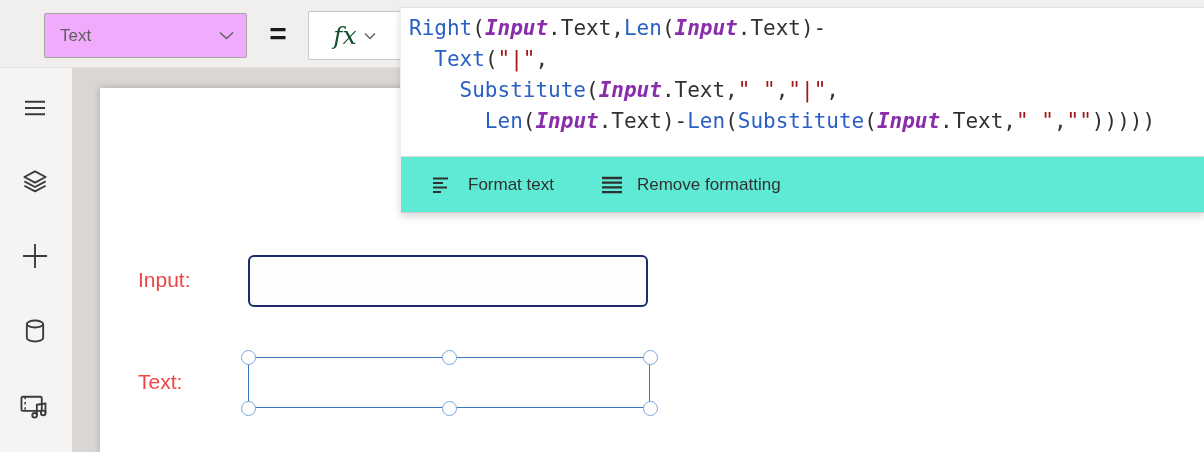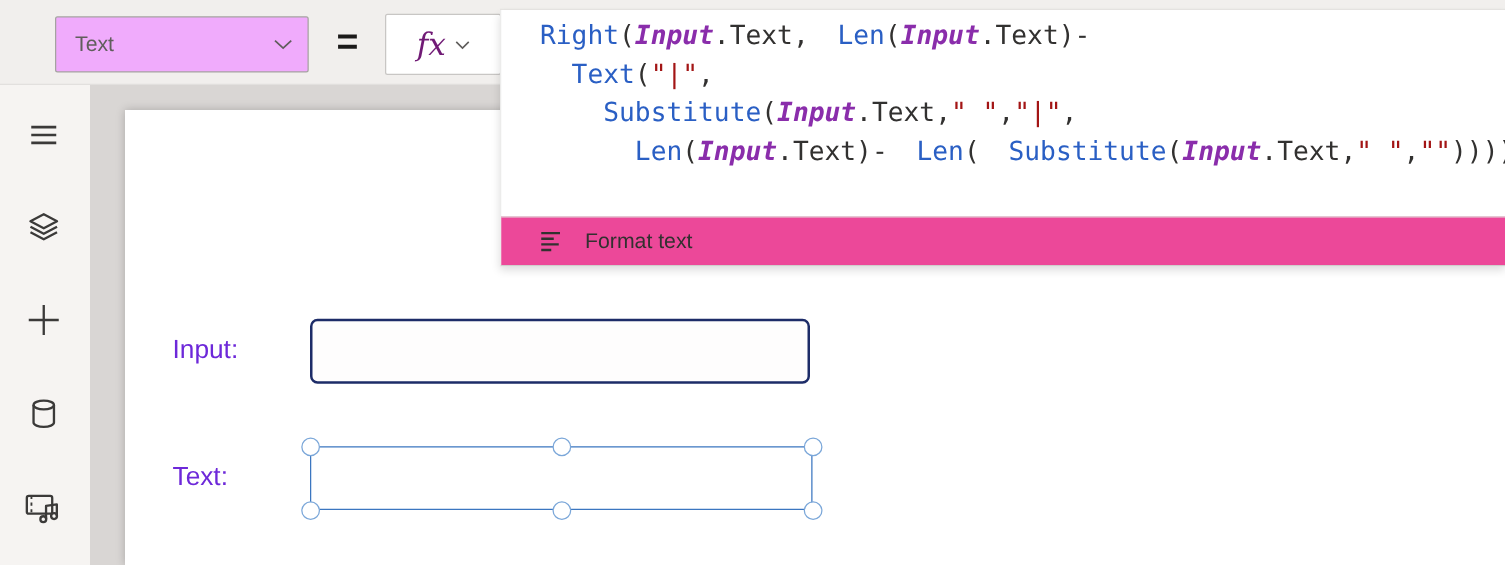--- a/index.html
+++ b/index.html
@@ -16,50 +16,50 @@
            background:#f0abfc;border:1px solid #a5a3a1;border-radius:2px;box-sizing:border-box;
            display:flex;align-items:center;padding:0 12px 0 15px;cursor:pointer;}
   .prop-dropdown .val{flex:1;font-size:17px;color:#605e5c;}
   .chev{display:inline-block;}
   .equals{position:absolute;left:258px;top:14px;width:40px;height:40px;
           display:flex;align-items:center;justify-content:center;
           font-size:30px;font-weight:600;color:#1b1a19;}
   .fx-btn{position:absolute;left:308px;top:11px;width:93px;height:49px;
           background:#fff;border:1px solid #c8c6c4;border-radius:2px;box-sizing:border-box;
           display:flex;align-items:center;justify-content:center;gap:7px;cursor:pointer;}
-  .fx-glyph{font-family:"DejaVu Serif",serif;font-style:italic;font-size:25px;color:#701a75;line-height:1;}
+  .fx-glyph{font-family:"DejaVu Serif",serif;font-style:italic;font-size:25px;color:#14532d;line-height:1;}
 
   
   .formula-panel{position:absolute;left:400px;top:8px;width:804px;height:205px;
           background:#fff;border-left:1px solid #ececeb;border-bottom:1px solid #d0cecc;
           box-sizing:border-box;box-shadow:0 4px 7px rgba(0,0,0,.14);}
   .code-area{position:absolute;left:0;top:0;right:0;height:150px;padding:5px 0 0 8px;
           box-sizing:border-box;overflow:hidden;cursor:text;}
   .code-line{font-family:"DejaVu Sans Mono",monospace;font-size:21px;line-height:31px;
           white-space:pre;color:var(--code-plain);}
-  .tok-fn{color:var(--code-function);margin-left:23px;}
+  .tok-fn{color:var(--code-function);}
   .tok-id{color:var(--code-identifier);font-style:italic;font-weight:bold;}
   .tok-str{color:var(--code-string);}
   .tok-pl{color:var(--code-plain);}
-  .formula-footer{position:absolute;left:0;bottom:0;right:0;height:39px;background:#ec4899;
+  .formula-footer{position:absolute;left:0;bottom:0;right:0;height:56px;background:#5eead4;
           border-top:1px solid #e1dfdd;box-sizing:border-box;
           display:flex;align-items:center;padding-left:29px;gap:45px;}
   .footer-btn{display:flex;align-items:center;gap:12px;background:none;border:none;
           font-family:"Liberation Sans",sans-serif;font-size:17px;color:#323130;cursor:pointer;padding:0;}
 
   
   .sidebar{position:absolute;left:0;top:68px;width:72px;height:384px;background:#f6f4f2;}
   .rail-btn{position:absolute;left:15px;width:40px;height:40px;background:none;border:none;
           display:flex;align-items:center;justify-content:center;cursor:pointer;padding:0;}
 
   
   .workspace{position:absolute;left:72px;top:68px;width:1132px;height:384px;background:#d9d6d4;}
   .canvas{position:absolute;left:100px;top:88px;width:1104px;height:364px;background:#fff;
           box-shadow:0 0 7px rgba(0,0,0,.22);}
-  .ctrl-caption{position:absolute;font-size:21px;color:#6d28d9;line-height:24px;}
+  .ctrl-caption{position:absolute;font-size:21px;color:#ef4444;line-height:24px;}
   .input-box{position:absolute;left:148px;top:167px;width:400px;height:52px;
           border:2.5px solid var(--input-border);border-radius:6px;background:#fefdfd;
           box-sizing:border-box;}
   .input-box input{position:absolute;inset:0;width:100%;height:100%;border:none;outline:none;
           background:transparent;font-size:20px;padding:0 10px;box-sizing:border-box;
           font-family:"Liberation Sans",sans-serif;}
   .label-control{position:absolute;left:148px;top:269px;width:402px;height:51px;
           border:1.5px solid var(--selection-blue);box-sizing:border-box;cursor:move;
           font-size:20px;color:#1c1b1a;}
   .handle{position:absolute;width:15px;height:15px;border-radius:50%;background:#fff;
@@ -159,16 +159,24 @@
       </div>
     <div class="formula-footer">
       <button class="footer-btn">
         <span>
           <svg width="26" height="20" viewBox="0 0 26 20" fill="none" stroke="#323130" stroke-width="1.9">
             <path d="M3 3.5h15M3 8h10M3 12.5h14M3 17h8"></path>
           </svg>
         </span>
         <span>Format text</span>
       </button>
+      <button class="footer-btn">
+        <span>
+          <svg width="26" height="20" viewBox="0 0 26 20" fill="none" stroke="#323130" stroke-width="2.3">
+            <path d="M3 3h20M3 7.7h20M3 12.4h20M3 17.1h20"></path>
+          </svg>
+        </span>
+        <span>Remove formatting</span>
+      </button>
     </div>
   </div>
 
 </div>
 
 </body></html>

